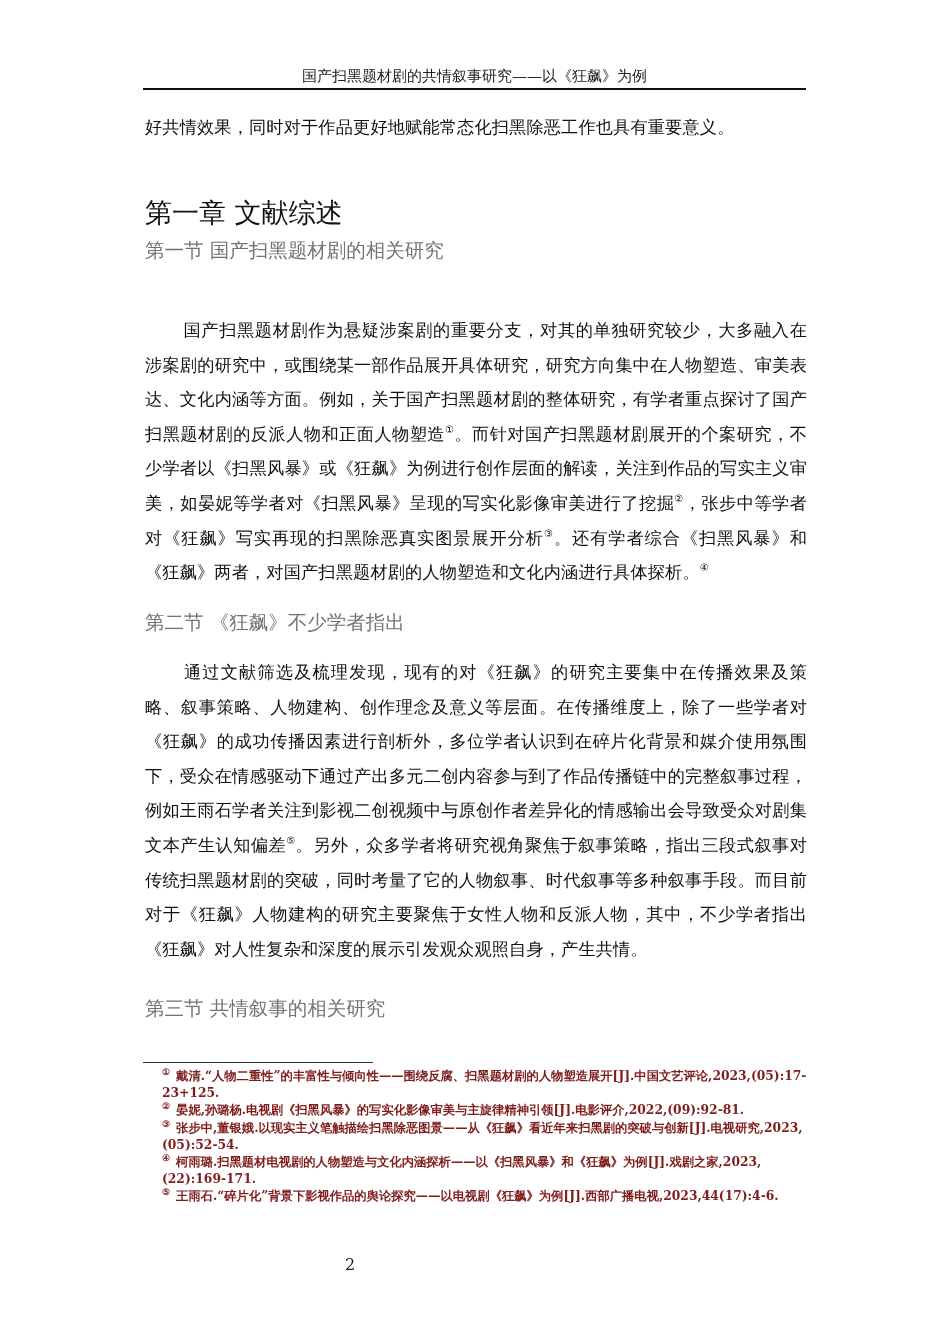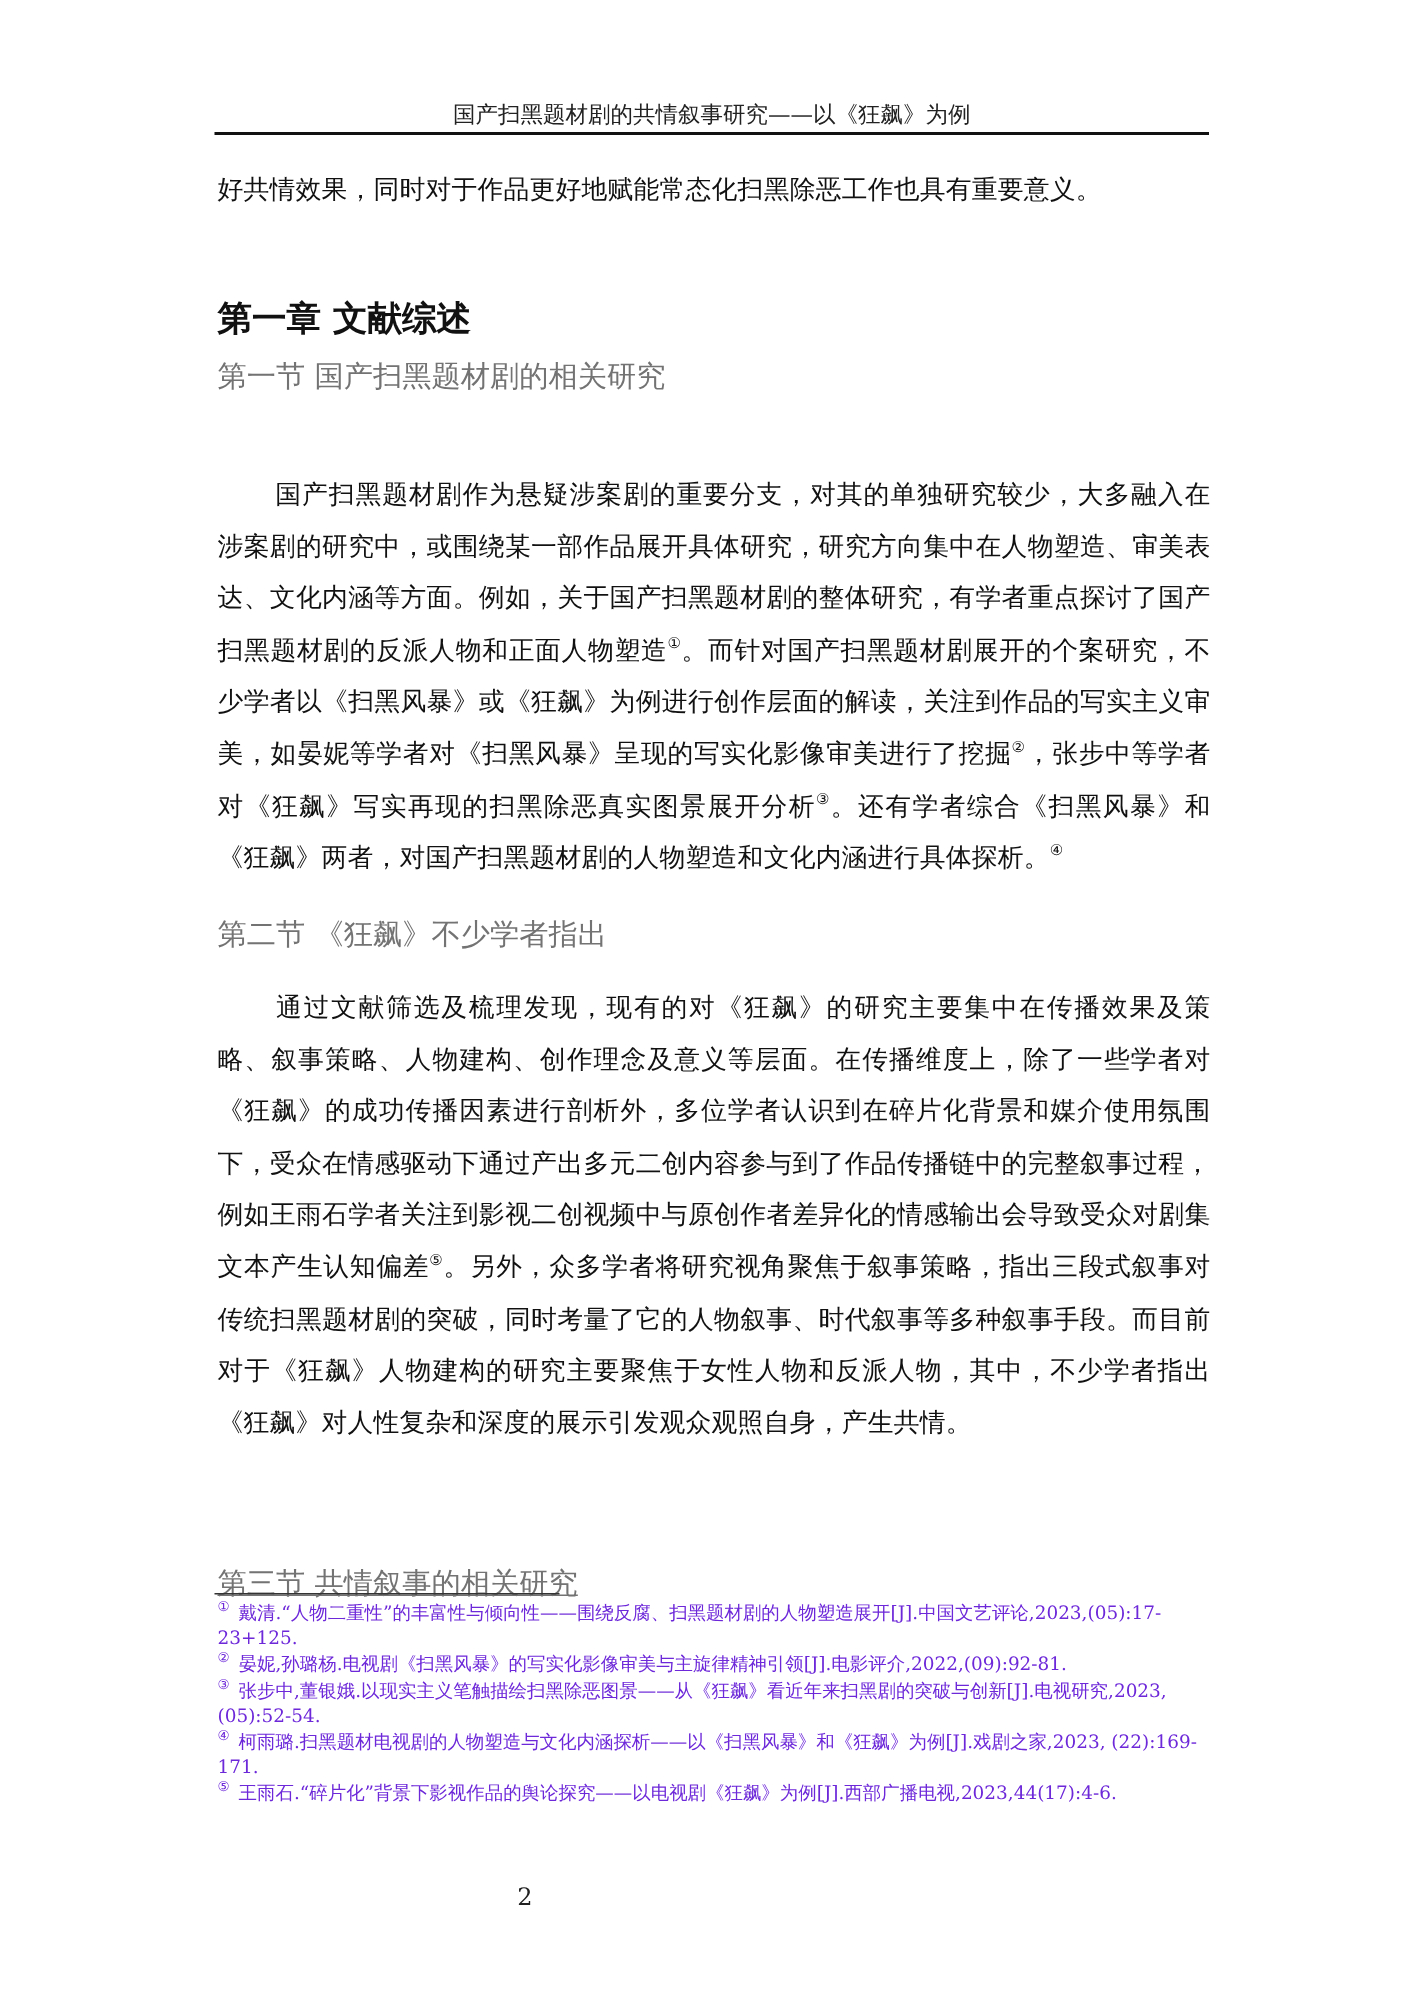--- a/index.html
+++ b/index.html
@@ -7,25 +7,25 @@
          font-family: "DejaVu Serif", "Liberation Serif", serif; color: #111; }
   .page { position: absolute; left: 0; top: 0; width: 950px; height: 1344px; padding-left: 32px; }
   .running-header { position: absolute; left: 143px; top: 66px; width: 663px; text-align: center;
          font-size: 15px; line-height: 20px; color: #222; }
   .header-rule { position: absolute; left: 143px; top: 88px; width: 663px; height: 0; border-top: 2px solid #111; }
   .body-text { position: absolute; left: 145px; width: 662px; font-size: 17.2px; line-height: 34.6px;
          text-align: justify; text-align-last: left; letter-spacing: 0.15px; }
   .body-text .indent { display: inline-block; width: 38px; }
   .fn-ref { font-size: 10px; vertical-align: super; line-height: 0; }
   .chapter-title { position: absolute; left: 145px; top: 198px; font-family: "DejaVu Sans", "Liberation Sans", sans-serif;
-         font-size: 23px; line-height: 30px; font-weight: bold; color: #111; margin: 0; }
+         font-size: 27px; line-height: 30px; font-weight: normal; color: #111; margin: 0; }
   .section-title { position: absolute; left: 145px; font-family: "DejaVu Sans", "Liberation Sans", sans-serif;
          font-size: 19.5px; line-height: 26px; font-weight: normal; color: #737373; margin: 0; }
   .fn-rule { position: absolute; left: 143px; top: 1062px; width: 230px; height: 0; border-top: 1.5px solid #333; }
-  .footnotes { position: absolute; left: 145px; top: 1067px; width: 662px; font-size: 12.3px; line-height: 17.2px; color: #6d28d9; }
+  .footnotes { position: absolute; left: 162px; top: 1067px; width: 662px; font-size: 12.3px; line-height: 17.2px; color: #7f1d1d; font-weight: bold; }
   .footnote { margin: 0; }
   .footnote .fn-mark { font-size: 9px; vertical-align: super; line-height: 0; margin-right: 6px; }
   .page-number { position: absolute; left: 340px; top: 1255px; width: 20px; text-align: center; font-size: 16px; line-height: 20px; color: #222; }
 </style>
 </head>
 <body>
 
 <div class="page">
 
   <div class="running-header">国产扫黑题材剧的共情叙事研究——以《狂飙》为例</div>
@@ -40,21 +40,21 @@
   <div class="body-text" style="top:269px;margin-top:44px;">
     <span class="indent"></span><span>国产扫黑题材剧作为悬疑涉案剧的重要分支，对其的单独研究较少，大多融入在涉案剧的研究中，或围绕某一部作品展开具体研究，研究方向集中在人物塑造、审美表达、文化内涵等方面。例如，关于国产扫黑题材剧的整体研究，有学者重点探讨了国产扫黑题材剧的反派人物和正面人物塑造</span><span class="fn-ref">①</span><span>。而针对国产扫黑题材剧展开的个案研究，不少学者以《扫黑风暴》或《狂飙》为例进行创作层面的解读，关注到作品的写实主义审美，如晏妮等学者对《扫黑风暴》呈现的写实化影像审美进行了挖掘</span><span class="fn-ref">②</span><span>，张步中等学者对《狂飙》写实再现的扫黑除恶真实图景展开分析</span><span class="fn-ref">③</span><span>。还有学者综合《扫黑风暴》和《狂飙》两者，对国产扫黑题材剧的人物塑造和文化内涵进行具体探析。</span><span class="fn-ref">④</span>
   </div>
 
   <h2 class="section-title" style="top:610px;">第二节  《狂飙》不少学者指出</h2>
 
   <div class="body-text" style="top:643px;margin-top:12px;">
     <span class="indent"></span><span>通过文献筛选及梳理发现，现有的对《狂飙》的研究主要集中在传播效果及策略、叙事策略、人物建构、创作理念及意义等层面。在传播维度上，除了一些学者对《狂飙》的成功传播因素进行剖析外，多位学者认识到在碎片化背景和媒介使用氛围下，受众在情感驱动下通过产出多元二创内容参与到了作品传播链中的完整叙事过程，例如王雨石学者关注到影视二创视频中与原创作者差异化的情感输出会导致受众对剧集文本产生认知偏差</span><span class="fn-ref">⑤</span><span>。另外，众多学者将研究视角聚焦于叙事策略，指出三段式叙事对传统扫黑题材剧的突破，同时考量了它的人物叙事、时代叙事等多种叙事手段。而目前对于《狂飙》人物建构的研究主要聚焦于女性人物和反派人物，其中，不少学者指出《狂飙》对人性复杂和深度的展示引发观众观照自身，产生共情。</span>
   </div>
 
-  <h2 class="section-title" style="top:1043px;text-decoration:underline;">第三节  共情叙事的相关研究</h2>
+  <h2 class="section-title" style="top:996px;">第三节  共情叙事的相关研究</h2>
 
   <div class="fn-rule"></div>
 
   <div class="footnotes">
     <p class="footnote"><span class="fn-mark">①</span><span>戴清.“人物二重性”的丰富性与倾向性——围绕反腐、扫黑题材剧的人物塑造展开[J].中国文艺评论,2023,(05):17-23+125.</span></p>
     <p class="footnote"><span class="fn-mark">②</span><span>晏妮,孙璐杨.电视剧《扫黑风暴》的写实化影像审美与主旋律精神引领[J].电影评介,2022,(09):92-81.</span></p>
     <p class="footnote"><span class="fn-mark">③</span><span>张步中,董银娥.以现实主义笔触描绘扫黑除恶图景——从《狂飙》看近年来扫黑剧的突破与创新[J].电视研究,2023,(05):52-54.</span></p>
     <p class="footnote"><span class="fn-mark">④</span><span>柯雨璐.扫黑题材电视剧的人物塑造与文化内涵探析——以《扫黑风暴》和《狂飙》为例[J].戏剧之家,2023, (22):169-171.</span></p>
     <p class="footnote"><span class="fn-mark">⑤</span><span>王雨石.“碎片化”背景下影视作品的舆论探究——以电视剧《狂飙》为例[J].西部广播电视,2023,44(17):4-6.</span></p>
   </div>

